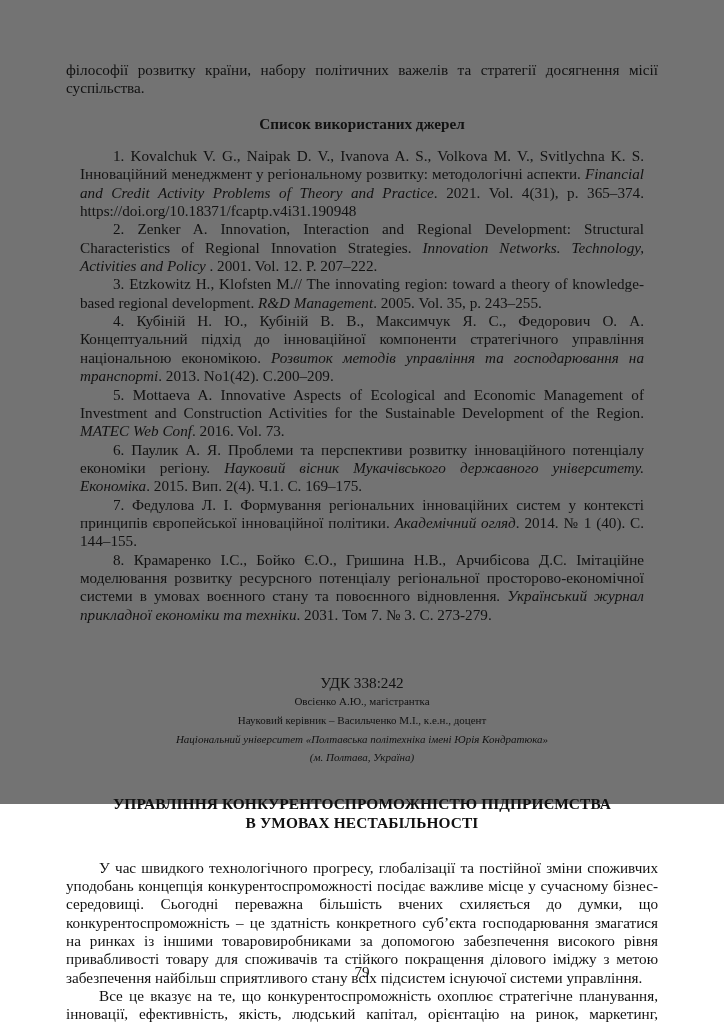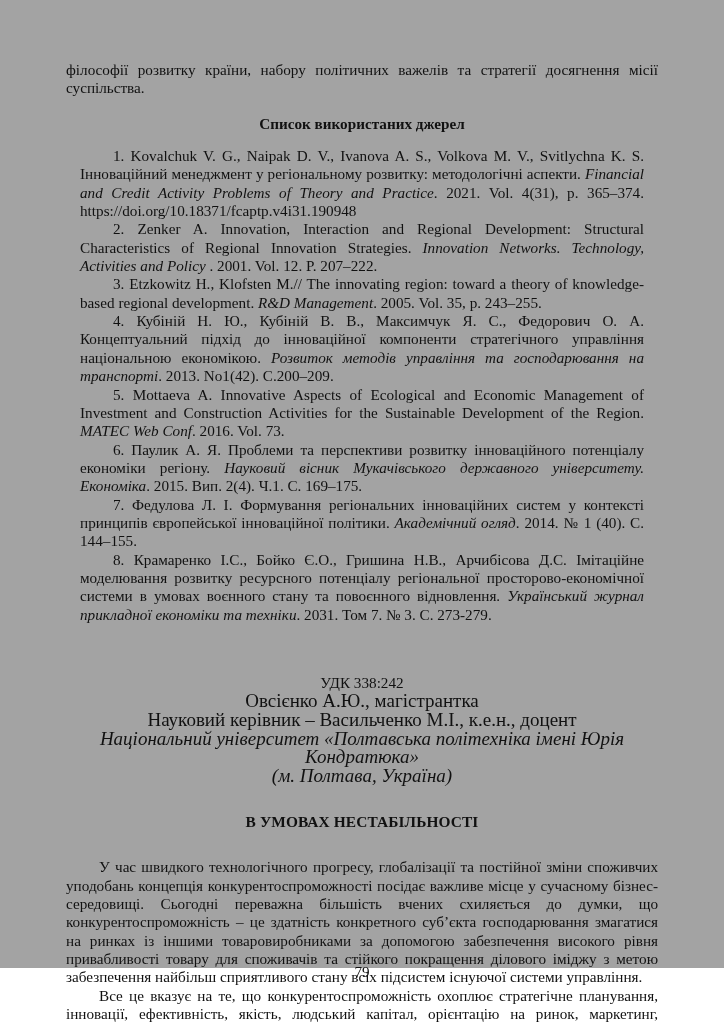--- a/index.html
+++ b/index.html
@@ -15,22 +15,22 @@
     overflow: hidden;
     font-family: "Liberation Serif", "DejaVu Serif", serif;
     color: #111111;
     -webkit-font-smoothing: antialiased;
   }
   .page {
     position: absolute;
     left: 0;
     top: 0;
     width: 724px;
-    height: 968px;
-    background: #a3a3a3;
+    height: 804px;
+    background: #737373;
   }
   .content {
     position: absolute;
     left: 66px;
     top: 61px;
     width: 592px;
   }
   p, div.line {
     margin: 0;
   }
@@ -69,21 +69,21 @@
   }
   i, .it { font-style: italic; }
 
   .udc {
     font-size: 15.2px;
     line-height: 18.35px;
     text-align: center;
   }
   .author-block {
     text-align: center;
-    font-size: 19px;
+    font-size: 11px;
     line-height: 18.6px;
   }
   .author-block .aff {
     font-style: italic;
   }
   .title-block {
     text-align: center;
     font-weight: bold;
     font-size: 15.4px;
     line-height: 19px;
@@ -138,20 +138,21 @@
     <div class="author-block">
       <div>Овсієнко А.Ю., магістрантка</div>
       <div>Науковий керівник – Васильченко М.І., к.е.н., доцент</div>
       <div class="aff">Національний університет «Полтавська політехніка імені Юрія Кондратюка»</div>
       <div class="aff">(м. Полтава, Україна)</div>
     </div>
 
     <div class="gap-lg"></div>
 
     <div class="title-block">
+      <div>УПРАВЛІННЯ КОНКУРЕНТОСПРОМОЖНІСТЮ ПІДПРИЄМСТВА</div>
       <div>В УМОВАХ НЕСТАБІЛЬНОСТІ</div>
     </div>
 
     <div class="gap-lg"></div>
 
     <p class="para indent">У час швидкого технологічного прогресу, глобалізації та постійної зміни споживчих уподобань концепція конкурентоспроможності посідає важливе місце у сучасному бізнес-середовищі. Сьогодні переважна більшість вчених схиляється до думки, що конкурентоспроможність – це здатність конкретного суб’єкта господарювання змагатися на ринках із іншими товаровиробниками за допомогою забезпечення високого рівня привабливості товару для споживачів та стійкого покращення ділового іміджу з метою забезпечення найбільш сприятливого стану всіх підсистем існуючої системи управління.</p>
     <p class="para indent">Все це вказує на те, що конкурентоспроможність охоплює стратегічне планування, інновації, ефективність, якість, людський капітал, орієнтацію на ринок, маркетинг, управління ланцюгами поставок. При цьому рівень конкурентоспроможності підприємства є мінливою величиною та визначається конкурентними перевагами, які воно має порівняно з іншими подібними суб’єктами господарювання [1].</p>
 
   </div>
 

